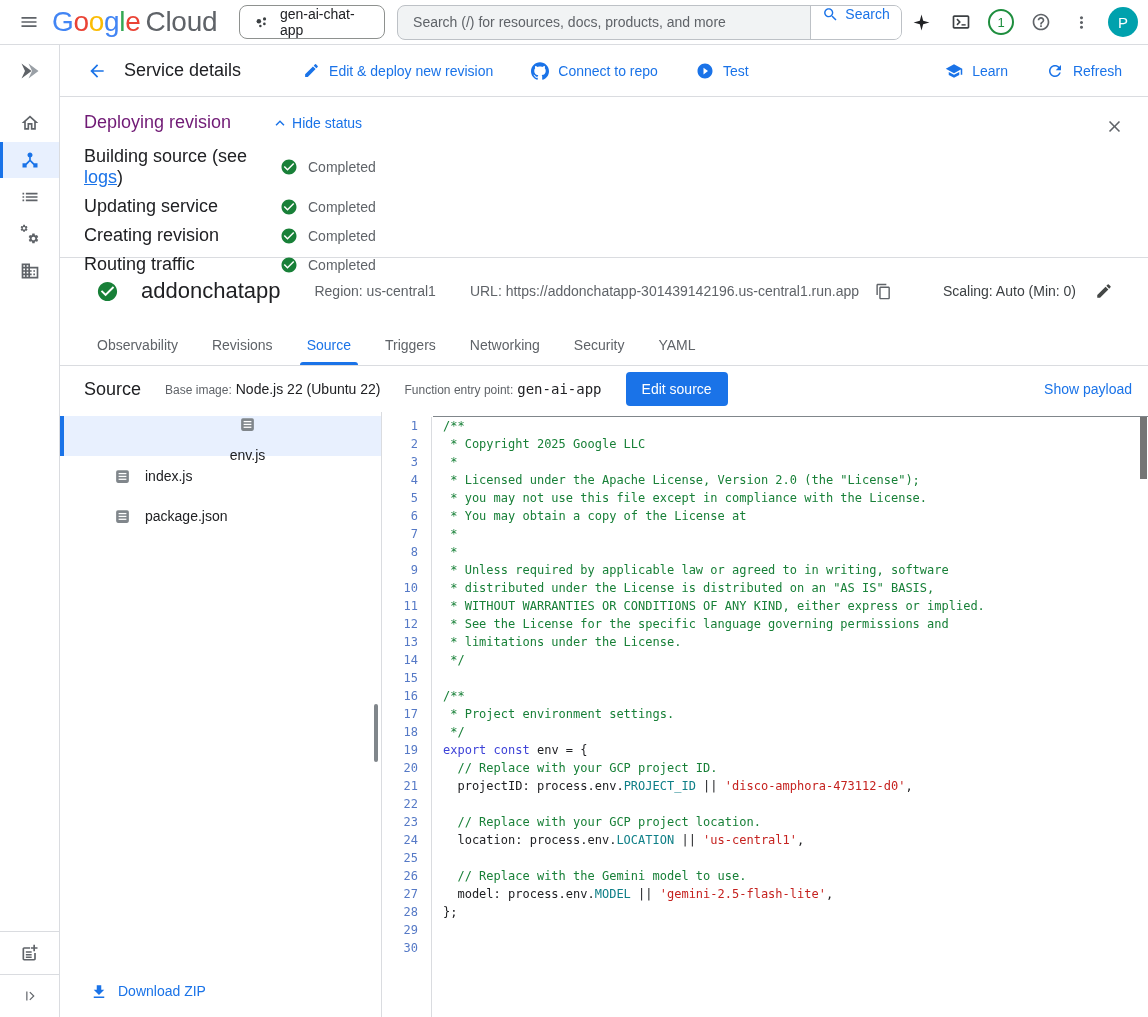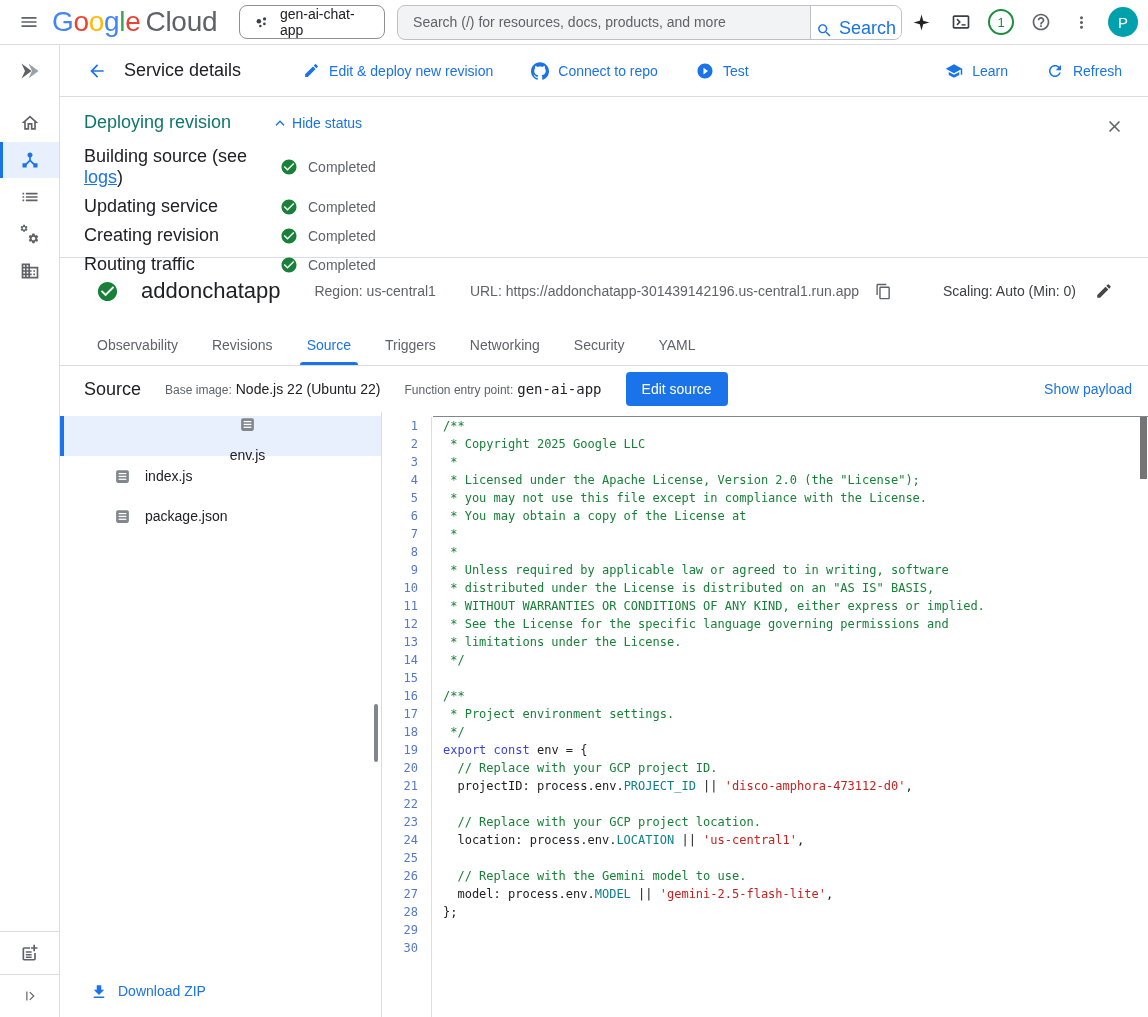--- a/index.html
+++ b/index.html
@@ -9,21 +9,21 @@
 
   
   .topbar { height:45px; border-bottom:1px solid #dadce0; display:flex; align-items:center; padding:0 10px 0 10px; flex:none; }
   .icon-btn { width:38px; height:38px; display:flex; align-items:center; justify-content:center; cursor:pointer; border-radius:50%; flex:none; }
   .logo { display:flex; align-items:flex-start; font-size:28px; margin-left:4px; letter-spacing:-0.3px; }
   .g-letters span { font-weight:500; }
   .logo .cloud { color:#5f6368; margin-left:5px; font-weight:400; }
   .project-btn { margin-left:22px; height:34px; border:1px solid #8e918f; border-radius:8px; display:flex; align-items:center; gap:10px; padding:0 13px; font-size:14px; color:#202124; cursor:pointer; }
   .searchbar { margin-left:12px; width:540px; height:35px; border:1px solid #bdc1c6; border-radius:8px; display:flex; overflow:hidden; background:#f1f3f4; }
   .search-input { flex:1; padding:0 15px; color:#5f6368; font-size:14px; display:flex; align-items:center; white-space:nowrap; overflow:hidden; }
-  .search-btn { width:91px; background:#fff; border-left:1px solid #bdc1c6; display:flex; align-items:flex-end; justify-content:center; gap:6px; color:#1a73e8; font-weight:500; font-size:18px; cursor:pointer; }
+  .search-btn { width:91px; background:#fff; border-left:1px solid #bdc1c6; display:flex; align-items:flex-start; justify-content:center; gap:6px; color:#1a73e8; font-weight:500; font-size:14px; cursor:pointer; }
   .topbar-right { margin-left:auto; display:flex; align-items:center; gap:2px; }
   .count-badge { width:26px; height:26px; border:2px solid #1e8e3e; border-radius:50%; color:#1e8e3e; font-size:13px; font-weight:500; display:flex; align-items:center; justify-content:center; }
   .avatar { width:30px; height:30px; border-radius:50%; background:#00a1ad; color:#fff; font-size:15px; font-weight:500; display:flex; align-items:center; justify-content:center; margin-left:6px; }
 
   
   .body-row { flex:1; display:flex; min-height:0; }
   .rail { width:60px; border-right:1px solid #dadce0; display:flex; flex-direction:column; flex:none; }
   .rail-logo { height:52px; display:flex; align-items:center; justify-content:center; }
   .rail-item { height:36px; margin-bottom:1px; display:flex; align-items:center; justify-content:center; border-left:3px solid transparent; padding-right:3px; cursor:pointer; }
   .rail-item.selected { background:#e8f0fe; border-left-color:#1a73e8; }
@@ -35,21 +35,21 @@
   .page-header { height:52px; border-bottom:1px solid #dadce0; display:flex; align-items:center; padding:0 26px 0 20px; flex:none; }
   .back-btn { width:34px; height:34px; display:flex; align-items:center; justify-content:center; cursor:pointer; }
   .page-title { font-size:18px; color:#202124; margin-left:10px; }
   .header-actions { display:flex; gap:38px; margin-left:62px; }
   .header-action { display:flex; align-items:center; gap:9px; color:#1a73e8; font-size:14px; font-weight:500; cursor:pointer; white-space:nowrap; }
   .header-right { margin-left:auto; display:flex; gap:38px; }
 
   
   .deploy-panel { height:161px; border-bottom:1px solid #dadce0; position:relative; padding:15px 24px 0; flex:none; }
   .deploy-title-row { display:flex; align-items:center; }
-  .deploy-title { font-size:18px; font-weight:400; color:#0f766e; }
+  .deploy-title { font-size:18px; font-weight:400; color:#701a75; }
   .hide-status { margin-left:40px; display:flex; align-items:center; gap:3px; color:#1a73e8; font-size:14px; font-weight:500; cursor:pointer; }
   .close-btn { position:absolute; top:11px; right:16px; width:36px; height:36px; display:flex; align-items:center; justify-content:center; cursor:pointer; }
   .status-grid { margin-top:13px; display:grid; grid-template-columns:196px auto; row-gap:8px; align-items:center; }
   .st-label { font-size:18px; color:#202124; }
   .inline-link { color:#1a73e8; text-decoration:underline; cursor:pointer; }
   .st-value { display:flex; align-items:center; gap:10px; font-size:14px; color:#5f6368; }
 
   
   .service-header { height:66px; display:flex; align-items:center; padding:0 30px 0 36px; flex:none; }
   .service-name { font-size:22px; color:#202124; margin-left:22px; }

